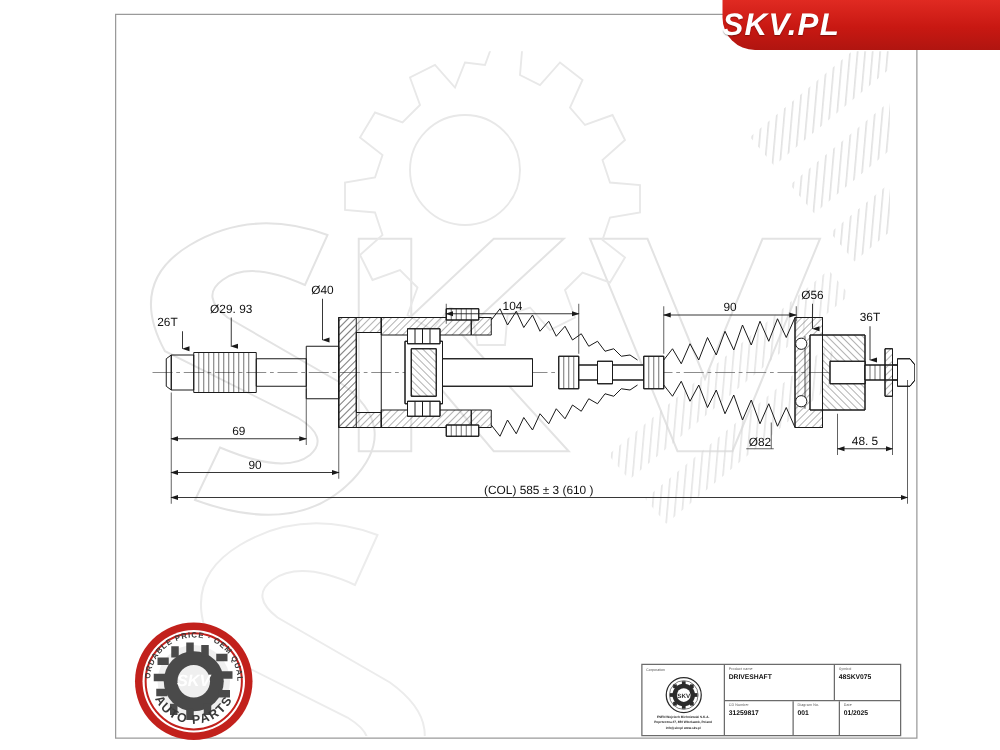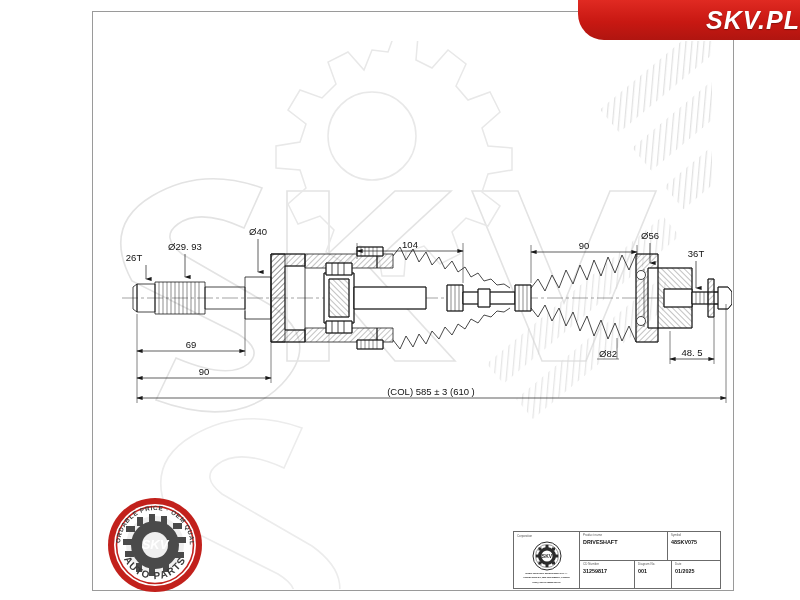--- a/index.html
+++ b/index.html
@@ -16,21 +16,21 @@
   
   .frame{
     position:absolute;left:92px;top:11px;width:640px;height:578px;
     border:1px solid #9a9a9a;background:transparent;
   }
   
   .banner{
     position:absolute;right:0;top:0;width:222px;height:40px;
     background:linear-gradient(180deg,#e02a22 0%,#c81812 55%,#b01510 100%);
     border-bottom-left-radius:26px;
-    display:flex;align-items:center;justify-content:flex-end;
+    display:flex;align-items:center;justify-content:flex-start;
     z-index:40;
   }
   .banner-text{
     color:#ffffff;font-weight:bold;font-style:italic;
     font-size:25px;letter-spacing:1px;
     font-family:"Liberation Sans", sans-serif;
     text-shadow:0 1px 1px rgba(0,0,0,.35);
   }
   
   .watermark{

